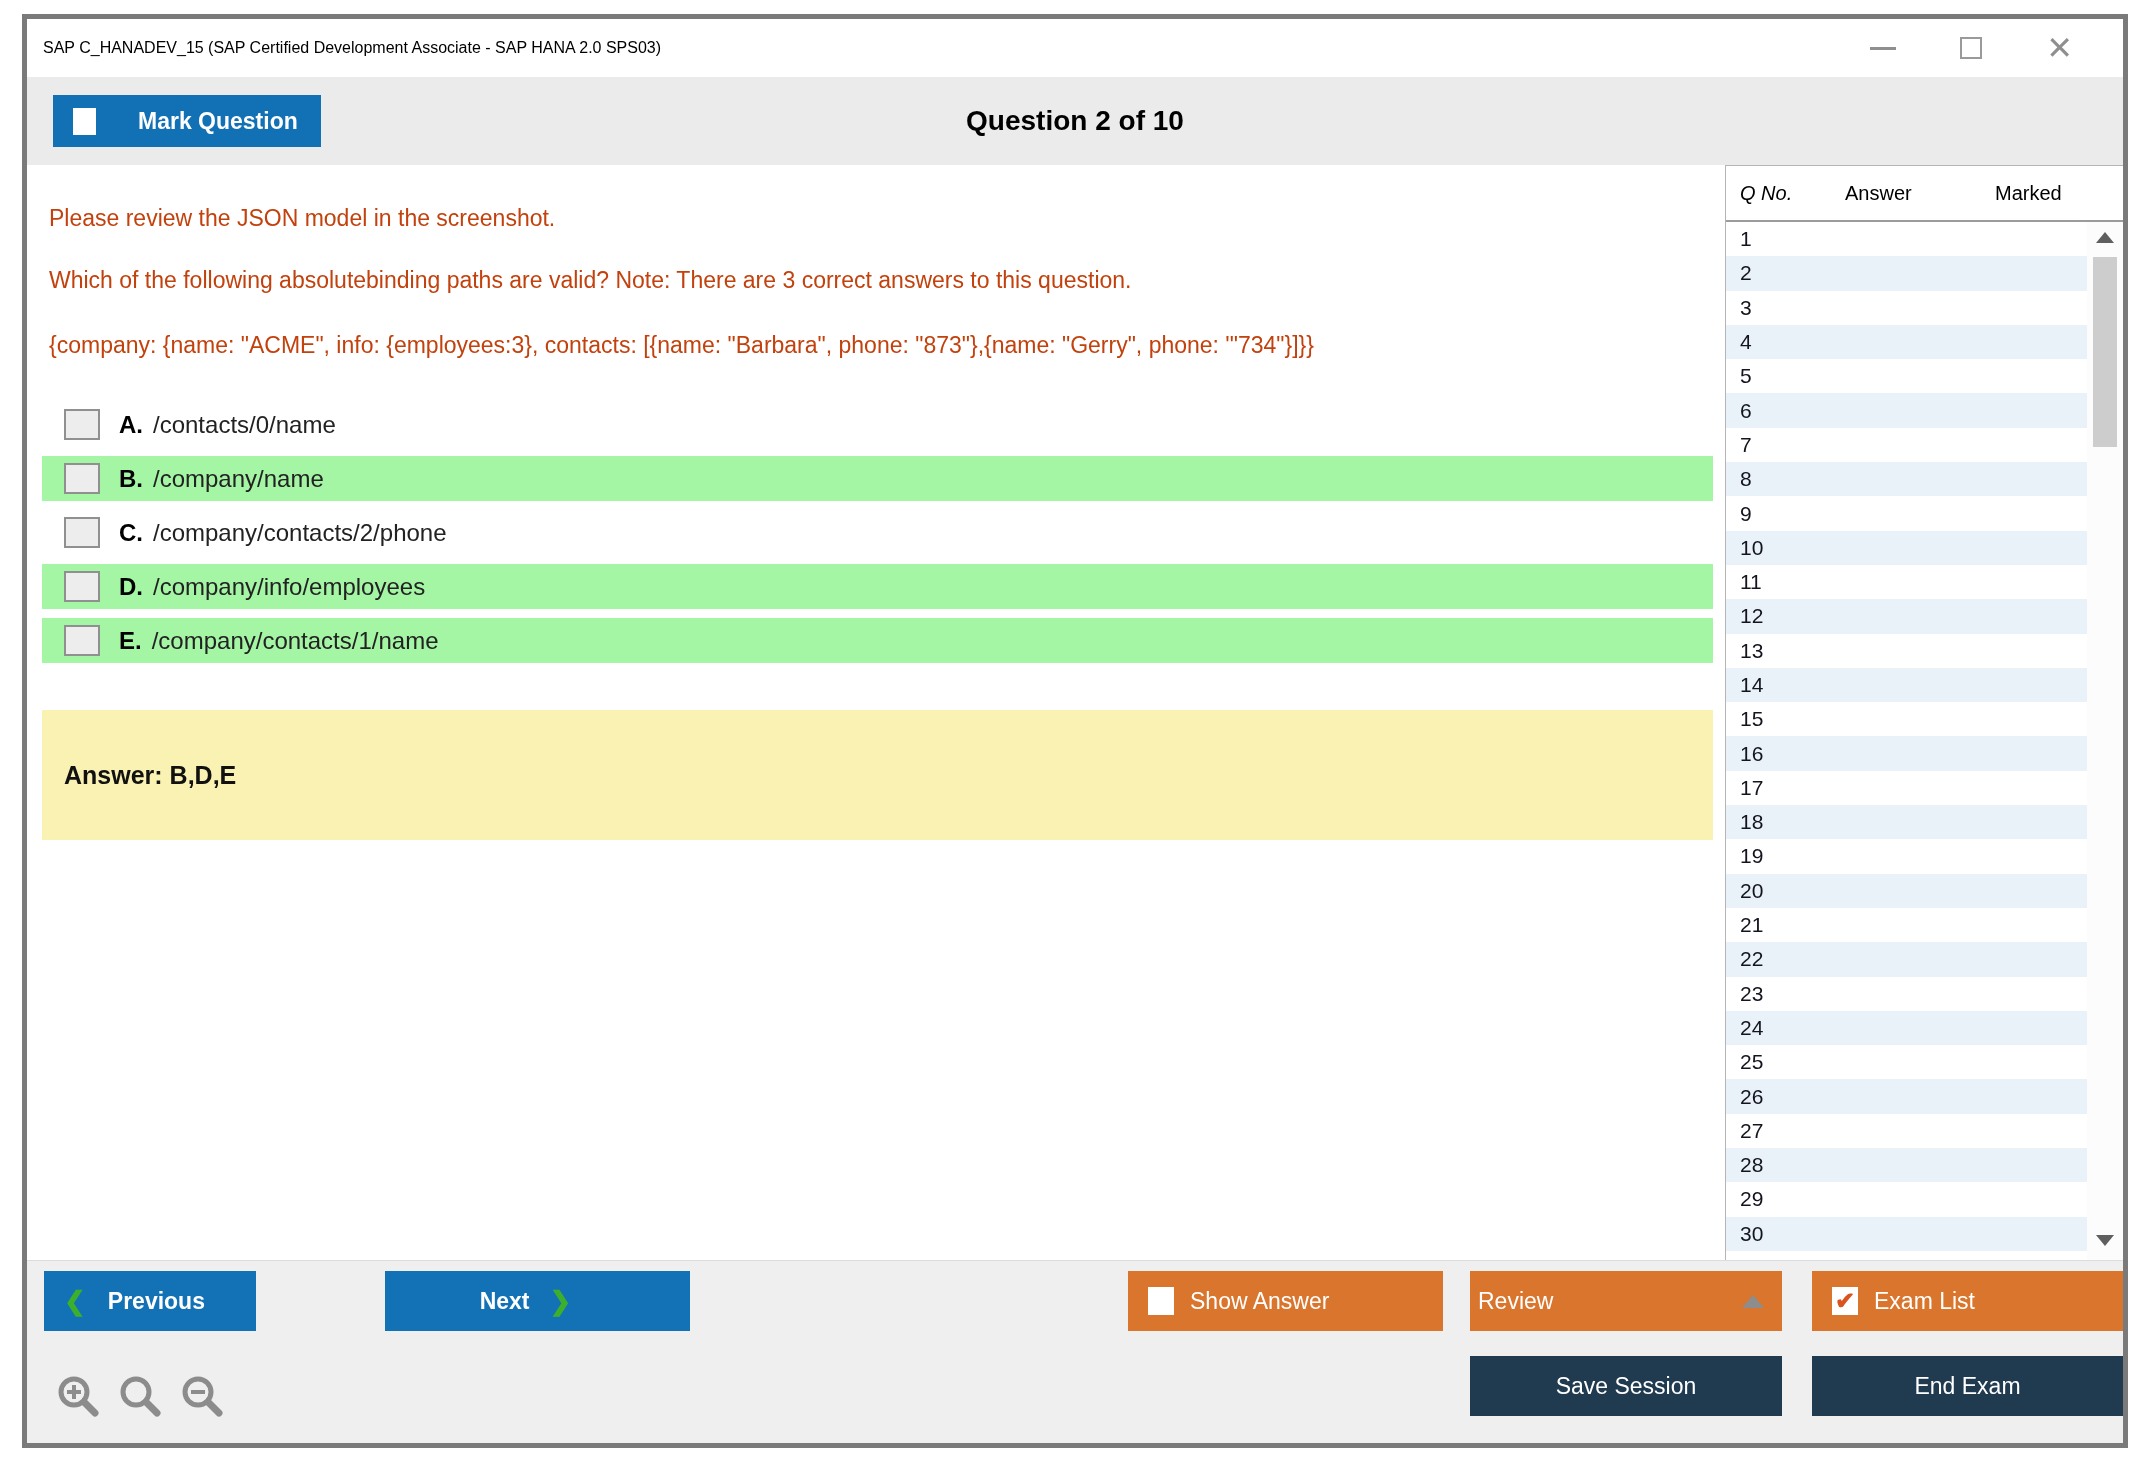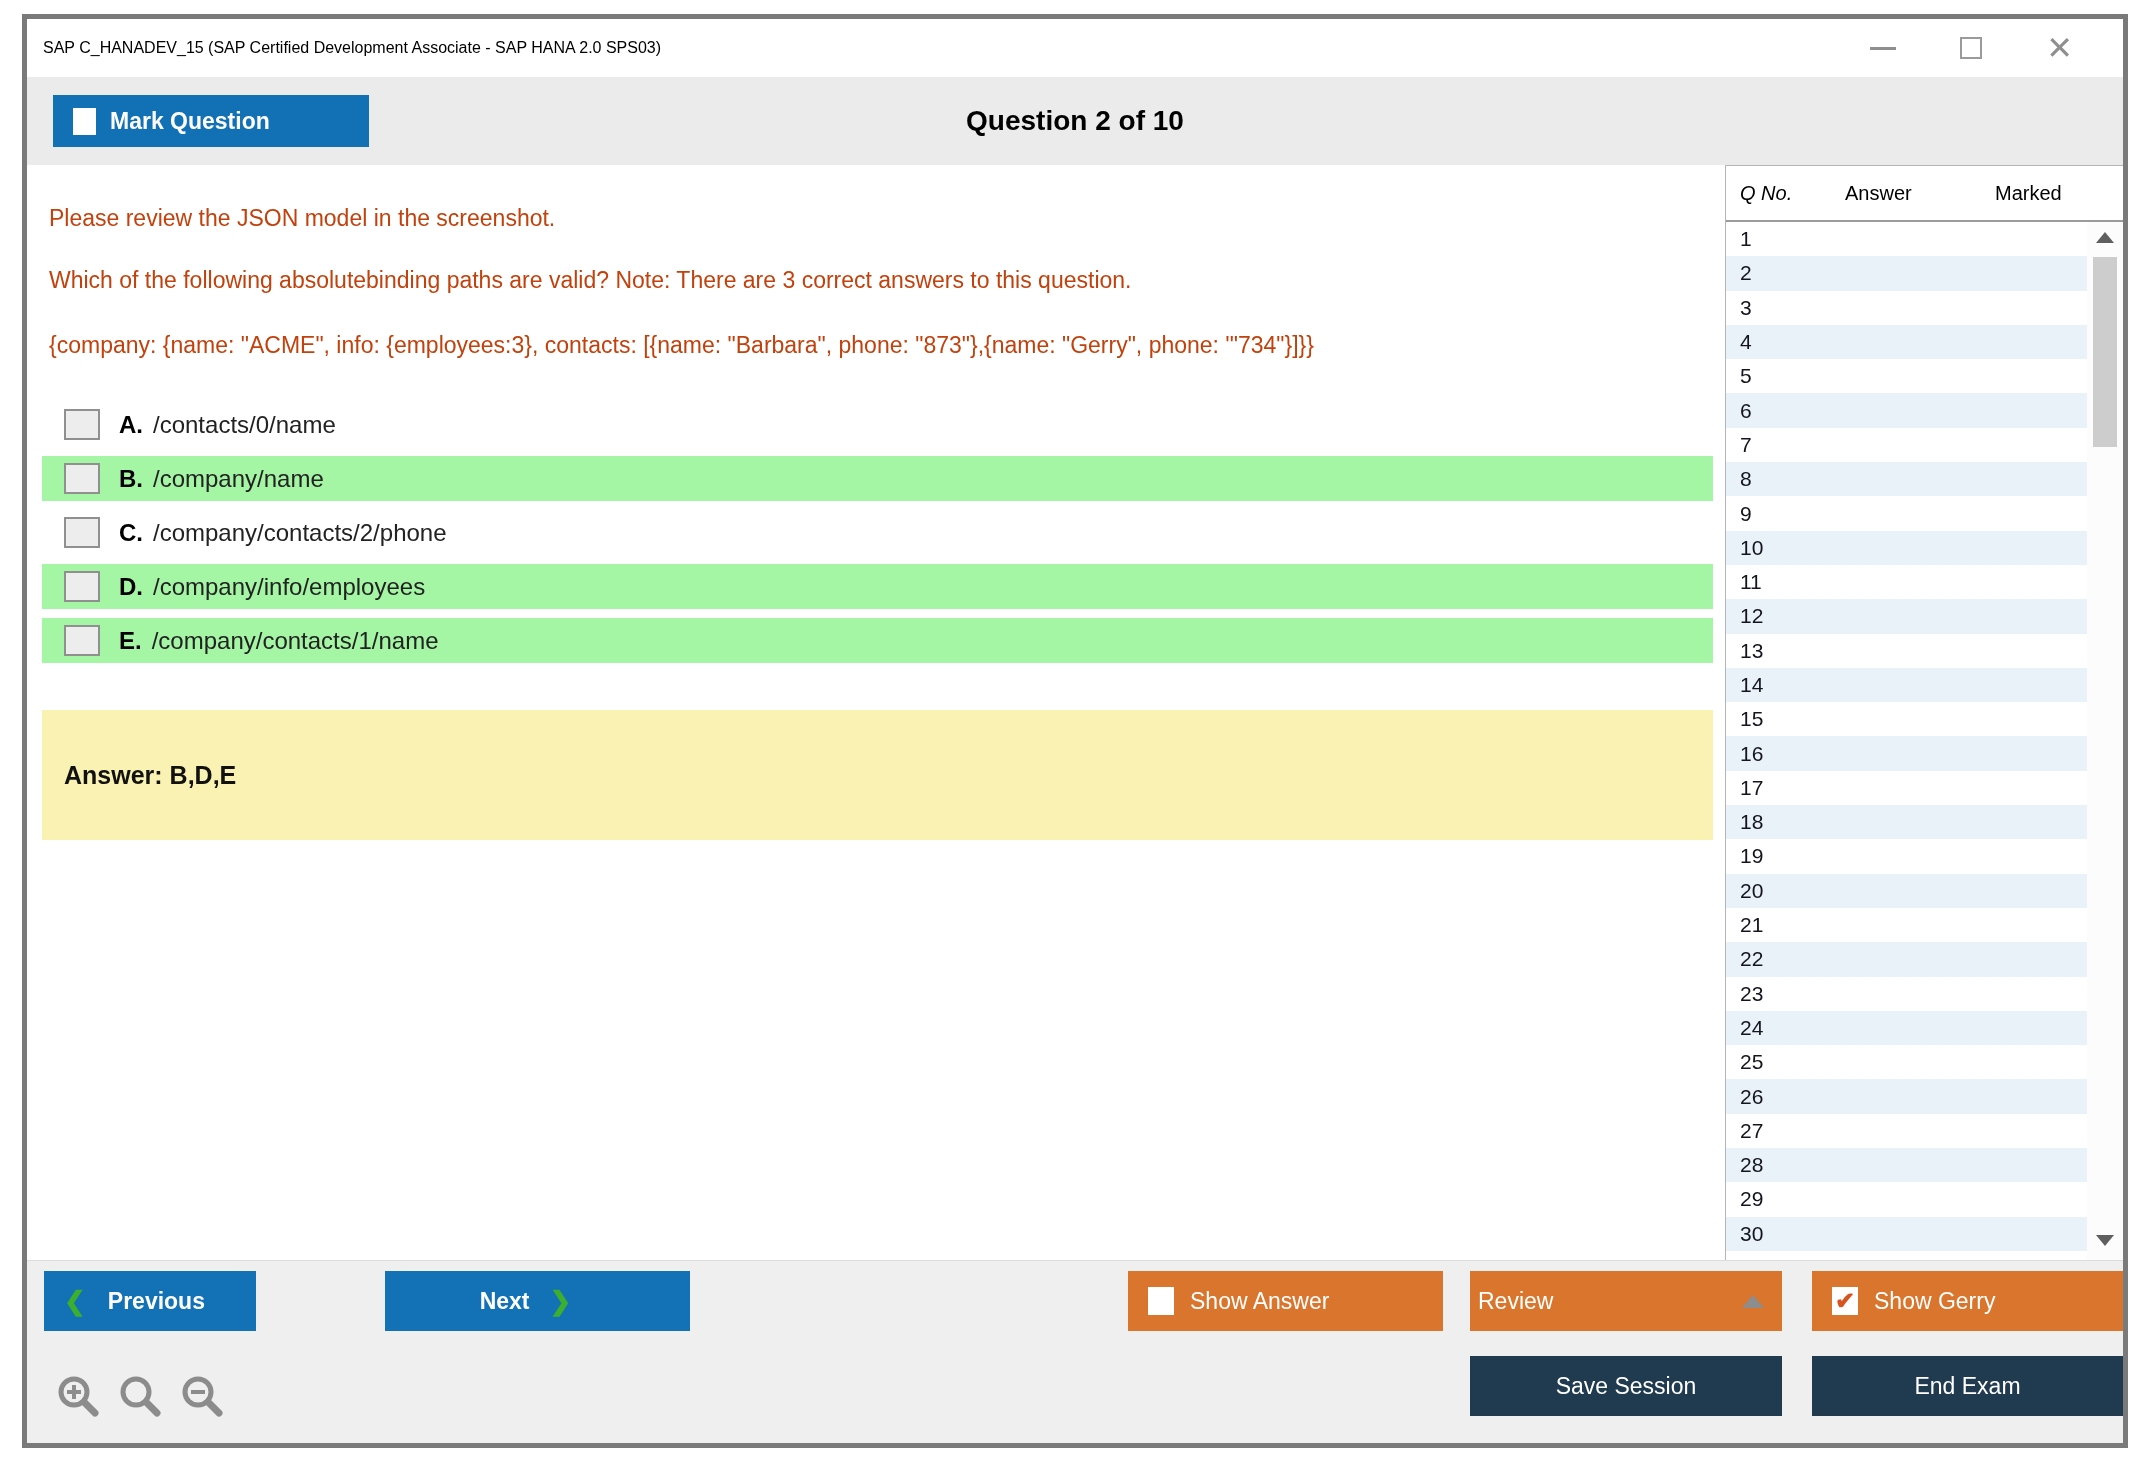--- a/index.html
+++ b/index.html
@@ -12,22 +12,22 @@
   
   .titlebar { height:58px; background:#ffffff; display:flex; align-items:center; padding:0 16px; }
   .title-text { font-size:16px; color:#000; white-space:nowrap; }
   .win-controls { margin-left:auto; display:flex; align-items:center; gap:64px; padding-right:34px; }
   .wc-min { width:26px; height:3px; background:#8f8f8f; }
   .wc-max { width:22px; height:22px; border:2px solid #9a9a9a; }
   .wc-close { font-size:32px; color:#8f8f8f; line-height:22px; font-weight:400; }
 
   
   .header-band { height:88px; background:#ebebeb; position:relative; }
-  .mark-btn { position:absolute; left:26px; top:18px; width:316px; height:52px; background:#1270b4;
-              display:flex; align-items:center; padding-left:20px; cursor:default; }
+  .mark-btn { position:absolute; left:26px; top:18px; width:268px; height:52px; background:#1270b4;
+              display:flex; align-items:center; padding-left:20px; cursor:default;gap:28px; }
   .mark-cb { width:23px; height:27px; background:#ffffff; margin-right:14px; }
   .mark-label { color:#ffffff; font-weight:bold; font-size:23px; }
   .q-counter { position:absolute; left:0; right:0; top:0; height:88px; display:flex;
                align-items:center; justify-content:center; font-weight:bold; font-size:28px; color:#000; }
 
   
   .content { height:1095px; display:flex; background:#ffffff; }
   .main { flex:1; position:relative; }
   .q-par { position:absolute; left:22px; font-size:23px; color:#c2410c; white-space:nowrap; }
   .q-par.p1 { top:40px; }
@@ -301,21 +301,21 @@
     <div class="btn btn-orange" id="btn-show-answer">
       <div class="cb-white"></div>
       <span>Show Answer</span>
     </div>
     <div class="btn btn-orange" id="btn-review">
       <span>Review</span>
       <div class="review-tri"></div>
     </div>
     <div class="btn btn-orange" id="btn-show-list">
       <div class="cb-checked">✔</div>
-      <span>Show Gerry</span>
+      <span>Exam List</span>
     </div>
     <div class="btn btn-navy" id="btn-save-session">
       <span>Save Session</span>
     </div>
     <div class="btn btn-navy" id="btn-end-exam">
       <span>End Exam</span>
     </div>
 
     <div class="zoom-icons">
       <svg width="46" height="46" viewBox="0 0 46 46">

